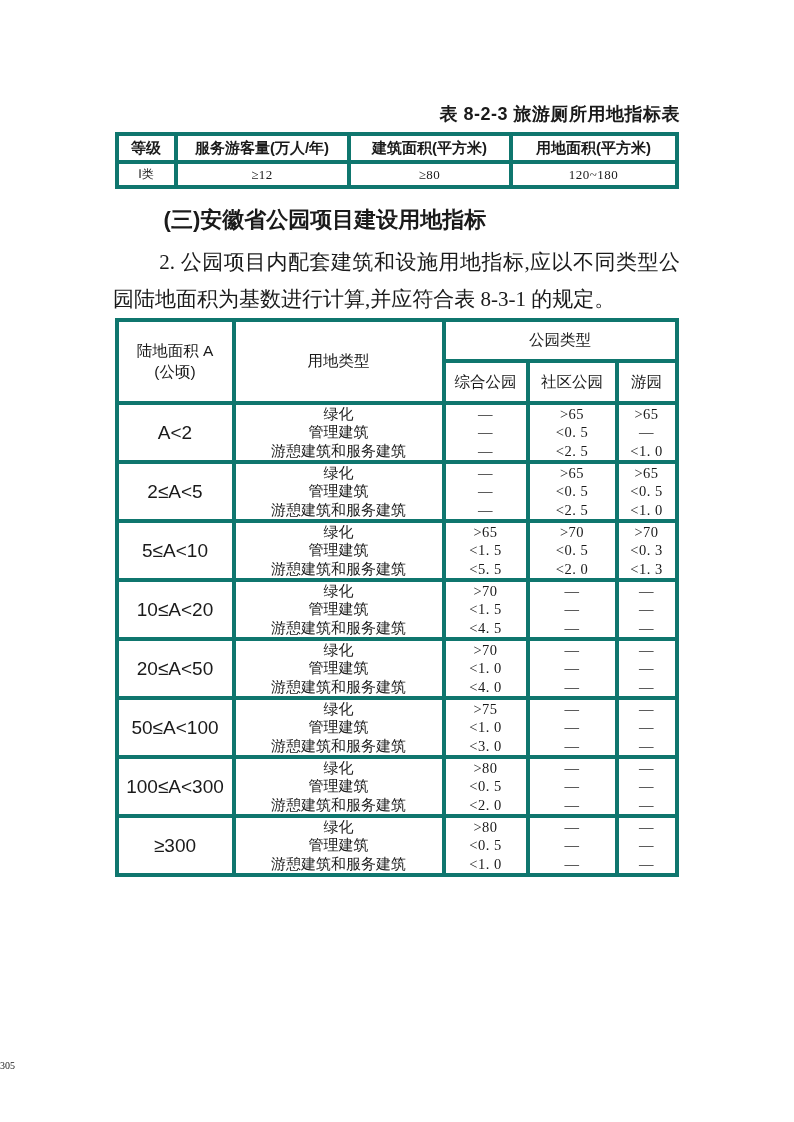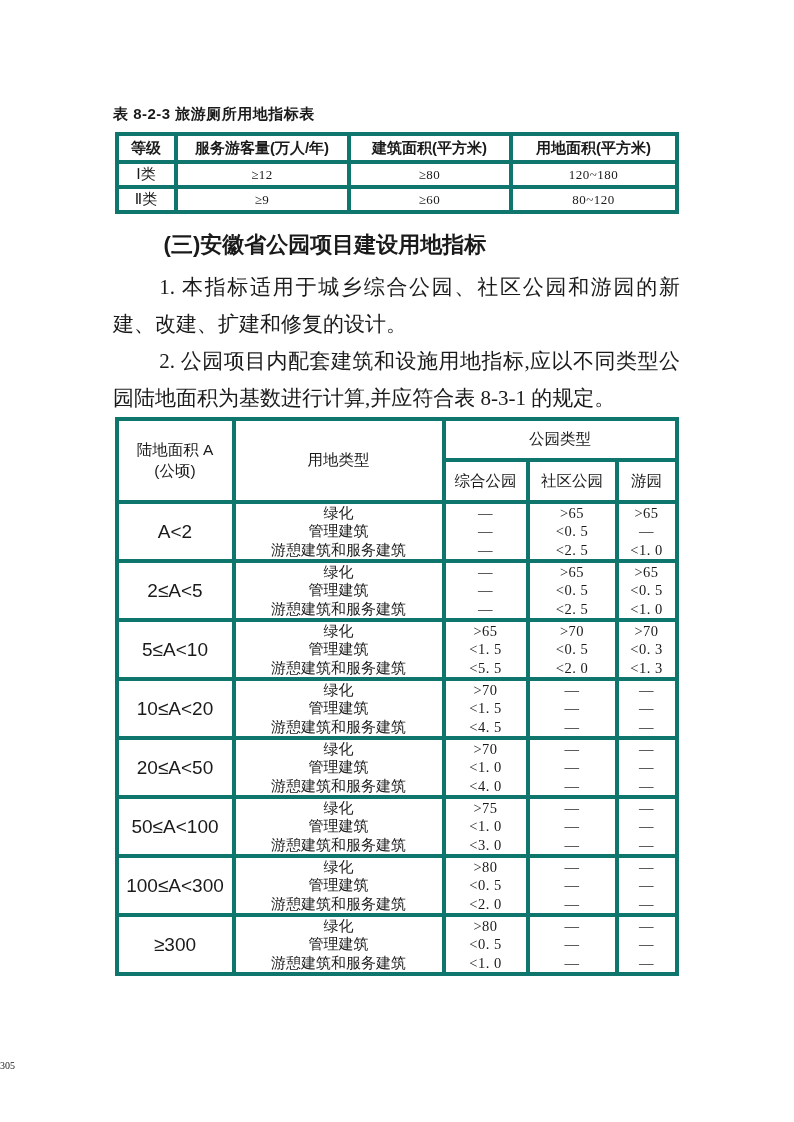--- a/index.html
+++ b/index.html
@@ -7,39 +7,39 @@
     width:794px;height:1122px;
     background:#ffffff;color:#1a1a1a;
     font-family:"Liberation Serif", serif;
     position:relative;overflow:hidden;
   }
   .content{
     position:absolute;left:113px;top:0;width:567px;
   }
   
   .tbl-title{
-    text-align:left;
+    text-align:right;
     font-family:"Liberation Sans", sans-serif;
-    font-weight:bold;font-size:15px;line-height:22px;
+    font-weight:bold;font-size:18px;line-height:22px;
     letter-spacing:0.5px;
   }
   .tbl-title-1{margin-top:103px;margin-bottom:7px;}
   .tbl-title-2{margin-top:15px;margin-bottom:7px;}
   
   table{border-collapse:collapse;table-layout:fixed;width:560px;margin:0 auto;}
   table, th, td{border:4px solid #0f766e;}
   table{border-width:2px;}
   th,td{padding:0;text-align:center;vertical-align:middle;overflow:hidden;}
   
   .t1 th{
     height:24px;font-family:"Liberation Sans", sans-serif;
     font-size:15px;font-weight:600;
   }
   .t1 td{height:21px;}
-  .t1 .c-label{font-family:"Liberation Sans", sans-serif;font-size:15px;}
+  .t1 .c-label{font-family:"Liberation Sans", sans-serif;font-size:12px;}
   .t1 .c-num{font-family:"Liberation Serif", serif;font-size:13px;letter-spacing:0.5px;}
   
   .t2 th{
     font-family:"Liberation Sans", sans-serif;
     font-size:15.5px;font-weight:500;
   }
   .t2 .h-top{height:37px;}
   .t2 .h-sub{height:38px;}
   .t2 td{height:55px;}
   .t2 .c-area{
@@ -98,32 +98,25 @@
           <th>用地面积(平方米)</th>
         </tr>
     </thead>
     <tbody>
         <tr>
           <td class="c-label">Ⅰ类</td>
           <td class="c-num">≥12</td>
           <td class="c-num">≥80</td>
           <td class="c-num">120~180</td>
         </tr>
-        <tr>
-          <td class="c-label">Ⅱ类</td>
-          <td class="c-num">≥9</td>
-          <td class="c-num">≥60</td>
-          <td class="c-num">80~120</td>
-        </tr>
       </tbody>
   </table>
 
   <div class="heading">(三)安徽省公园项目建设用地指标</div>
 
-  <p class="para para-first">1. 本指标适用于城乡综合公园、社区公园和游园的新建、改建、扩建和修复的设计。</p>
 
   <p class="para">2. 公园项目内配套建筑和设施用地指标,应以不同类型公园陆地面积为基数进行计算,并应符合表 8-3-1 的规定。</p>
 
 
   <table class="t2">
     <colgroup>
       <col style="width:117px">
         <col style="width:210px">
         <col style="width:84px">
         <col style="width:89px">

